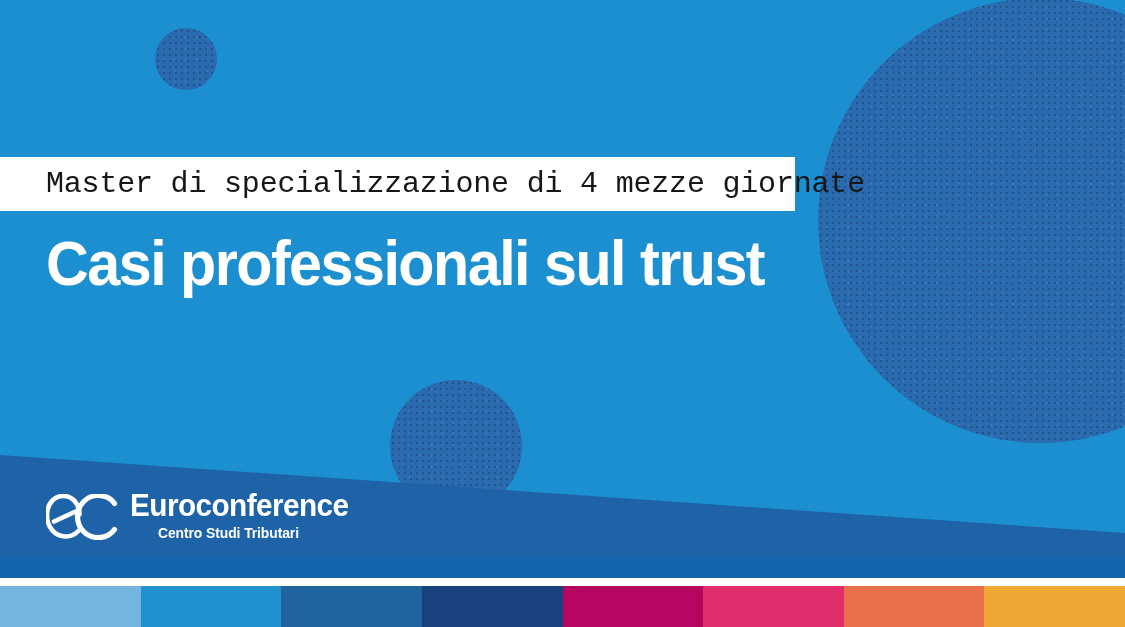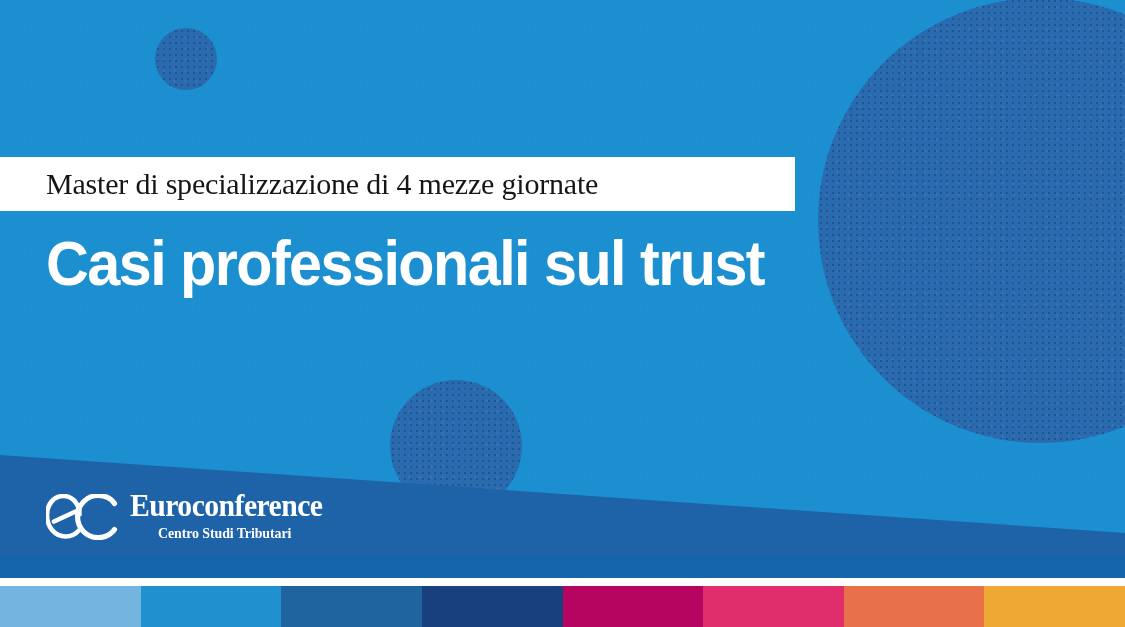--- a/index.html
+++ b/index.html
@@ -65,21 +65,21 @@
     background:#ffffff;
     display:flex; align-items:center;
   }
   #kicker-text {
     margin-left:46px;
     font-size:30px;
     font-weight:400;
     color:#161616;
     letter-spacing:-0.2px;
     white-space:nowrap;
-    font-family:Liberation Serif, serif;
+    font-family:Liberation Mono, monospace;
   }
   #headline {
     position:absolute;
     left:46px; top:230px;
     font-size:63px;
     line-height:1.05;
     font-weight:700;
     color:#ffffff;
     letter-spacing:-1.6px;
     white-space:nowrap;
@@ -87,21 +87,20 @@
     transform-origin:left center;
     font-family:"Liberation Sans", sans-serif;
   }
 
   
   #logo {
     position:absolute;
     left:46px; top:490px;
     display:flex;
     align-items:flex-start;
-    font-family:Liberation Serif, serif;
   }
   #logo-mark { margin-top:4px; }
   #logo-words {
     margin-left:12px;
     display:flex;
     flex-direction:column;
   }
   #logo-name {
     font-size:31px;
     font-weight:700;

